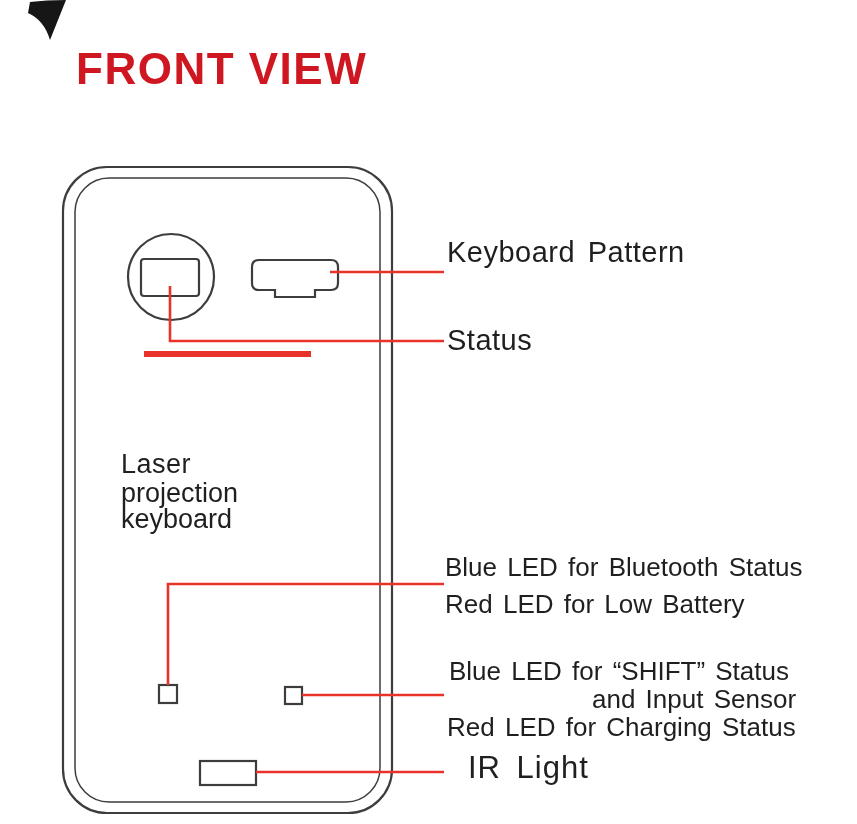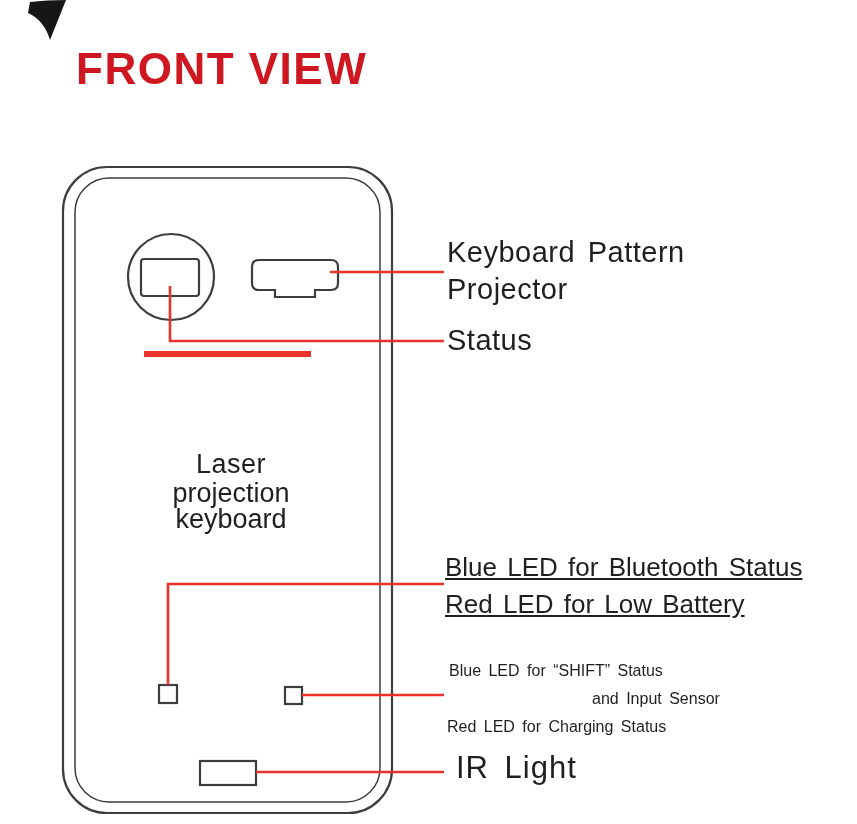--- a/index.html
+++ b/index.html
@@ -24,26 +24,26 @@
   .ol      { fill:#ffffff; stroke:var(--outline,#3d3d3d); stroke-width:2.2; }
   .ol-none { fill:none;    stroke:var(--outline,#3d3d3d); stroke-width:2.2; }
   .ol-thin { fill:none;    stroke:var(--outline,#3d3d3d); stroke-width:1.5; }
   .red-stroke { fill:none; stroke:var(--leader-red,#e8322a); stroke-width:2.6; }
   .red-fill   { fill:var(--leader-red,#e8322a); }
   .wm-fill    { fill:#161616; }
 
   .lbl { white-space:nowrap; color:var(--text,#1f1f1f); }
   .lbl-lg { font-size:29px; line-height:37px; letter-spacing:.5px; word-spacing:4px; }
   .lbl-md { font-size:26px; line-height:37px; word-spacing:3px; }
-  .lbl-tight { font-size:16px; line-height:28px; word-spacing:3px; }
+  .lbl-tight { font-size:26px; line-height:28px; word-spacing:3px; }
   .lbl-ir { font-size:31px; letter-spacing:1px; word-spacing:6px; }
   .indent-2 { margin-left:2px; }
   .indent-deep { margin-left:145px; }
 
-  .laser-block { left:121px; top:449px; width:220px; text-align:center; }
+  .laser-block { left:121px; top:449px; width:220px; }
   .laser-l1 { font-size:27px; line-height:31px; letter-spacing:.5px; }
   .laser-l2 { font-size:27px; line-height:26px; }
 </style>
 </head>
 <body>
 
 <div class="canvas">
 
   <svg class="layer" width="857" height="824" viewBox="0 0 857 824">
 
@@ -73,31 +73,30 @@
 
   <div class="abs title">FRONT VIEW</div>
 
   <div class="abs laser-block">
     <div class="laser-l1">Laser</div>
     <div class="laser-l2">projection keyboard</div>
   </div>
 
   <div class="abs" style="left:447px; top:234px;">
     <div class="lbl lbl-lg">Keyboard Pattern</div>
-    <div class="lbl lbl-lg">Projector</div>
   </div>
 
   <div class="abs lbl lbl-lg" style="left:447px; top:322px;">Status</div>
 
-  <div class="abs" style="left:445px; top:549px;text-decoration:underline;">
+  <div class="abs" style="left:445px; top:549px;">
     <div class="lbl lbl-md">Blue LED for Bluetooth Status</div>
     <div class="lbl lbl-md">Red LED for Low Battery</div>
   </div>
 
   <div class="abs" style="left:447px; top:657px;">
     <div class="lbl lbl-tight indent-2">Blue LED for “SHIFT” Status</div>
     <div class="lbl lbl-tight indent-deep">and Input Sensor</div>
     <div class="lbl lbl-tight">Red LED for Charging Status</div>
   </div>
 
-  <div class="abs lbl lbl-ir" style="left:456px; top:750px;">IR Light</div>
+  <div class="abs lbl lbl-ir" style="left:468px; top:750px;">IR Light</div>
 
 </div>
 
 </body></html>

